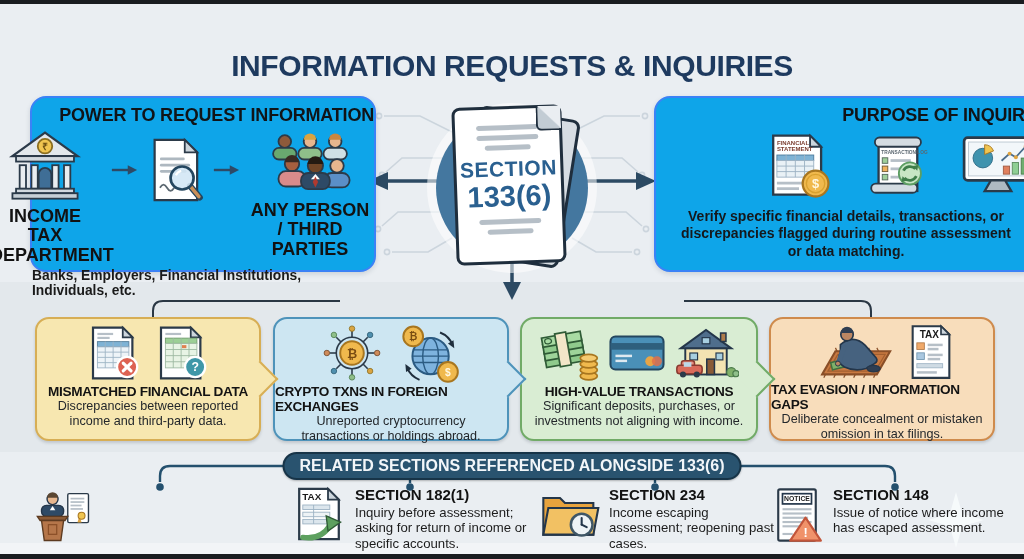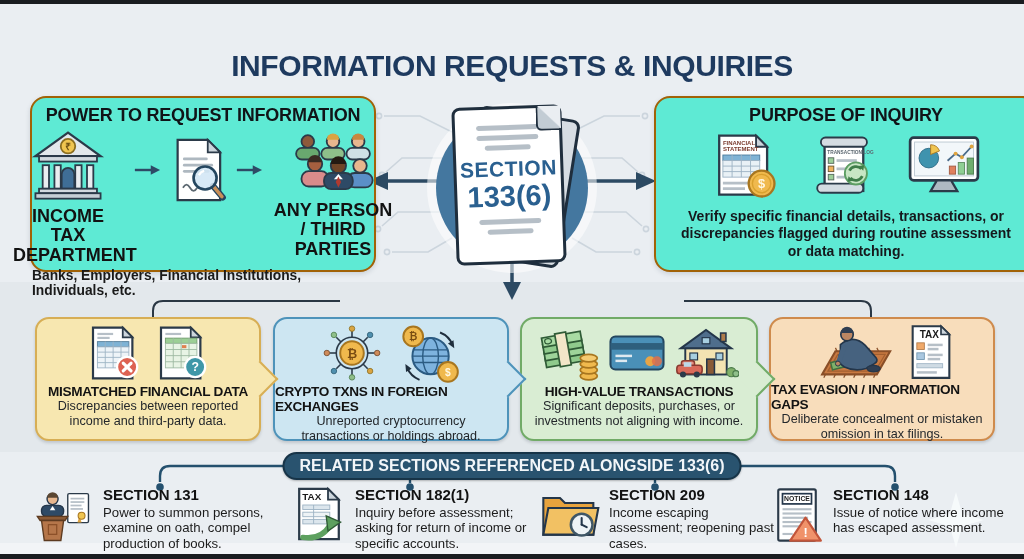--- a/index.html
+++ b/index.html
@@ -8,22 +8,22 @@
   .edge-bar { position:absolute; left:0; width:1024px; background:#191c20; z-index:9; }
   .edge-top { top:0; height:4px; }
   .edge-bottom { bottom:0; height:5px; }
   .mid-band { position:absolute; left:0; top:282px; width:1024px; height:170px; background:#e3e8ec; z-index:0; }
   .bot-strip { position:absolute; left:0; top:543px; width:1024px; height:11px; background:#f2f4f7; z-index:0; }
   .overlay { position:absolute; left:0; top:0; z-index:1; }
 
   .title { position:absolute; top:13px; left:0; right:0; text-align:center; color:#1e3a5f;
            font-weight:800; font-size:30px; line-height:1.17; letter-spacing:-0.4px; z-index:2; }
 
-  .panel { position:absolute; background:#5eead4; border:2px solid #a16207; border-radius:16px;
-           z-index:2; box-shadow:0 2px 5px rgba(30,50,70,.15); display:flex; flex-direction:column; align-items:center; }
+  .panel { position:absolute; background:#0ea5e9; border:2px solid #3b82f6; border-radius:16px;
+           z-index:2; box-shadow:0 2px 5px rgba(30,50,70,.15); display:flex; flex-direction:column; align-items:flex-end; }
   #power-panel { left:30px; top:96px; width:346px; height:176px; }
   #purpose-panel { left:654px; top:96px; width:384px; height:176px; }
   .panel-title { font-size:18px; font-weight:800; color:#101418; margin-top:7px; letter-spacing:-0.2px; }
 
   .icon-row { display:flex; align-items:flex-start; margin-top:3px; gap:6px; }
   .icol { display:flex; flex-direction:column; align-items:center; }
   .col-label { font-size:18px; font-weight:800; text-align:center; line-height:1.08; margin-top:2px; color:#121212; }
   .mini-arrow { margin-top:34px; }
   .footnote { font-size:13.8px; font-weight:600; color:#1a1a1a; margin-top:3px; }
 
@@ -465,24 +465,20 @@
       <polygon points="63,40 60,50 66,50" fill="#e0a43f"></polygon>
       <circle cx="66" cy="40" r="5" fill="#f0c550" stroke="#a8761f" stroke-width="1.5"></circle>
       <circle cx="24" cy="16" r="8" fill="#e7b68e" stroke="#24364a" stroke-width="2"></circle>
       <path d="M16,14 a8,8 0 0 1 16,0 z" fill="#5b4632"></path>
       <rect x="8" y="25" width="32" height="16" rx="7" fill="#2e4a66" stroke="#24364a" stroke-width="2"></rect>
       <polygon points="24,26 20,32 28,32" fill="#ffffff"></polygon>
       <polygon points="2,41 46,41 42,47 6,47" fill="#8a5a36" stroke="#5c3a20" stroke-width="2"></polygon>
       <polygon points="8,47 40,47 36,76 12,76" fill="#b5764a" stroke="#5c3a20" stroke-width="2"></polygon>
       <rect x="18" y="53" width="12" height="14" fill="none" stroke="#8a4f28" stroke-width="1.8"></rect>
     </svg>
-    <div>
-      <div class="r-title">SECTION 131</div>
-      <div class="r-desc">Power to summon persons, examine on oath, compel production of books.</div>
-    </div>
   </div>
 
   <div class="rel" id="rel2">
     <svg class="ric" width="54" height="56" viewBox="0 0 60 62">
       <path d="M8,3 h32 l12,12 v44 h-44 z" fill="#ffffff" stroke="#2b3a49" stroke-width="2.5"></path>
       <path d="M40,3 v12 h12 z" fill="#ccd5dc" stroke="#2b3a49" stroke-width="2"></path>
       <text x="22" y="16" text-anchor="middle" font-size="11" font-weight="bold" fill="#1a1a1a">TAX</text>
       <rect x="12" y="21" width="30" height="5" fill="#dce6ed" stroke="#9db3c4"></rect>
       <rect x="12" y="29" width="30" height="5" fill="#eef3f6" stroke="#9db3c4"></rect>
       <rect x="12" y="37" width="30" height="5" fill="#dce6ed" stroke="#9db3c4"></rect>
@@ -498,21 +494,21 @@
 
   <div class="rel" id="rel3">
     <svg class="ric" width="60" height="54" viewBox="0 0 72 64">
       <path d="M4,14 h20 l6,6 h34 v38 h-60 z" fill="#e8a33d" stroke="#24364a" stroke-width="2.5"></path>
       <polygon points="4,58 10,26 70,26 64,58" fill="#f2c163" stroke="#24364a" stroke-width="2.5"></polygon>
       <circle cx="50" cy="46" r="13" fill="#eef3f6" stroke="#3f5666" stroke-width="3"></circle>
       <line x1="50" y1="46" x2="50" y2="38" stroke="#24364a" stroke-width="2.5" stroke-linecap="round"></line>
       <line x1="50" y1="46" x2="56" y2="49" stroke="#24364a" stroke-width="2.5" stroke-linecap="round"></line>
     </svg>
     <div>
-      <div class="r-title">SECTION 209</div>
+      <div class="r-title">SECTION 234</div>
       <div class="r-desc">Income escaping assessment; reopening past cases.</div>
     </div>
   </div>
 
   <div class="rel" id="rel4">
     <svg class="ric" width="54" height="58" viewBox="0 0 60 68">
       <rect x="8" y="4" width="44" height="60" rx="2" fill="#ffffff" stroke="#2b3a49" stroke-width="2.5"></rect>
       <rect x="13" y="9" width="34" height="12" fill="#ffffff" stroke="#24364a" stroke-width="2"></rect>
       <text x="30" y="18" text-anchor="middle" font-size="8" font-weight="bold" fill="#1a1a1a">NOTICE</text>
       <rect x="13" y="26" width="34" height="2.5" fill="#b6bfc7"></rect>

